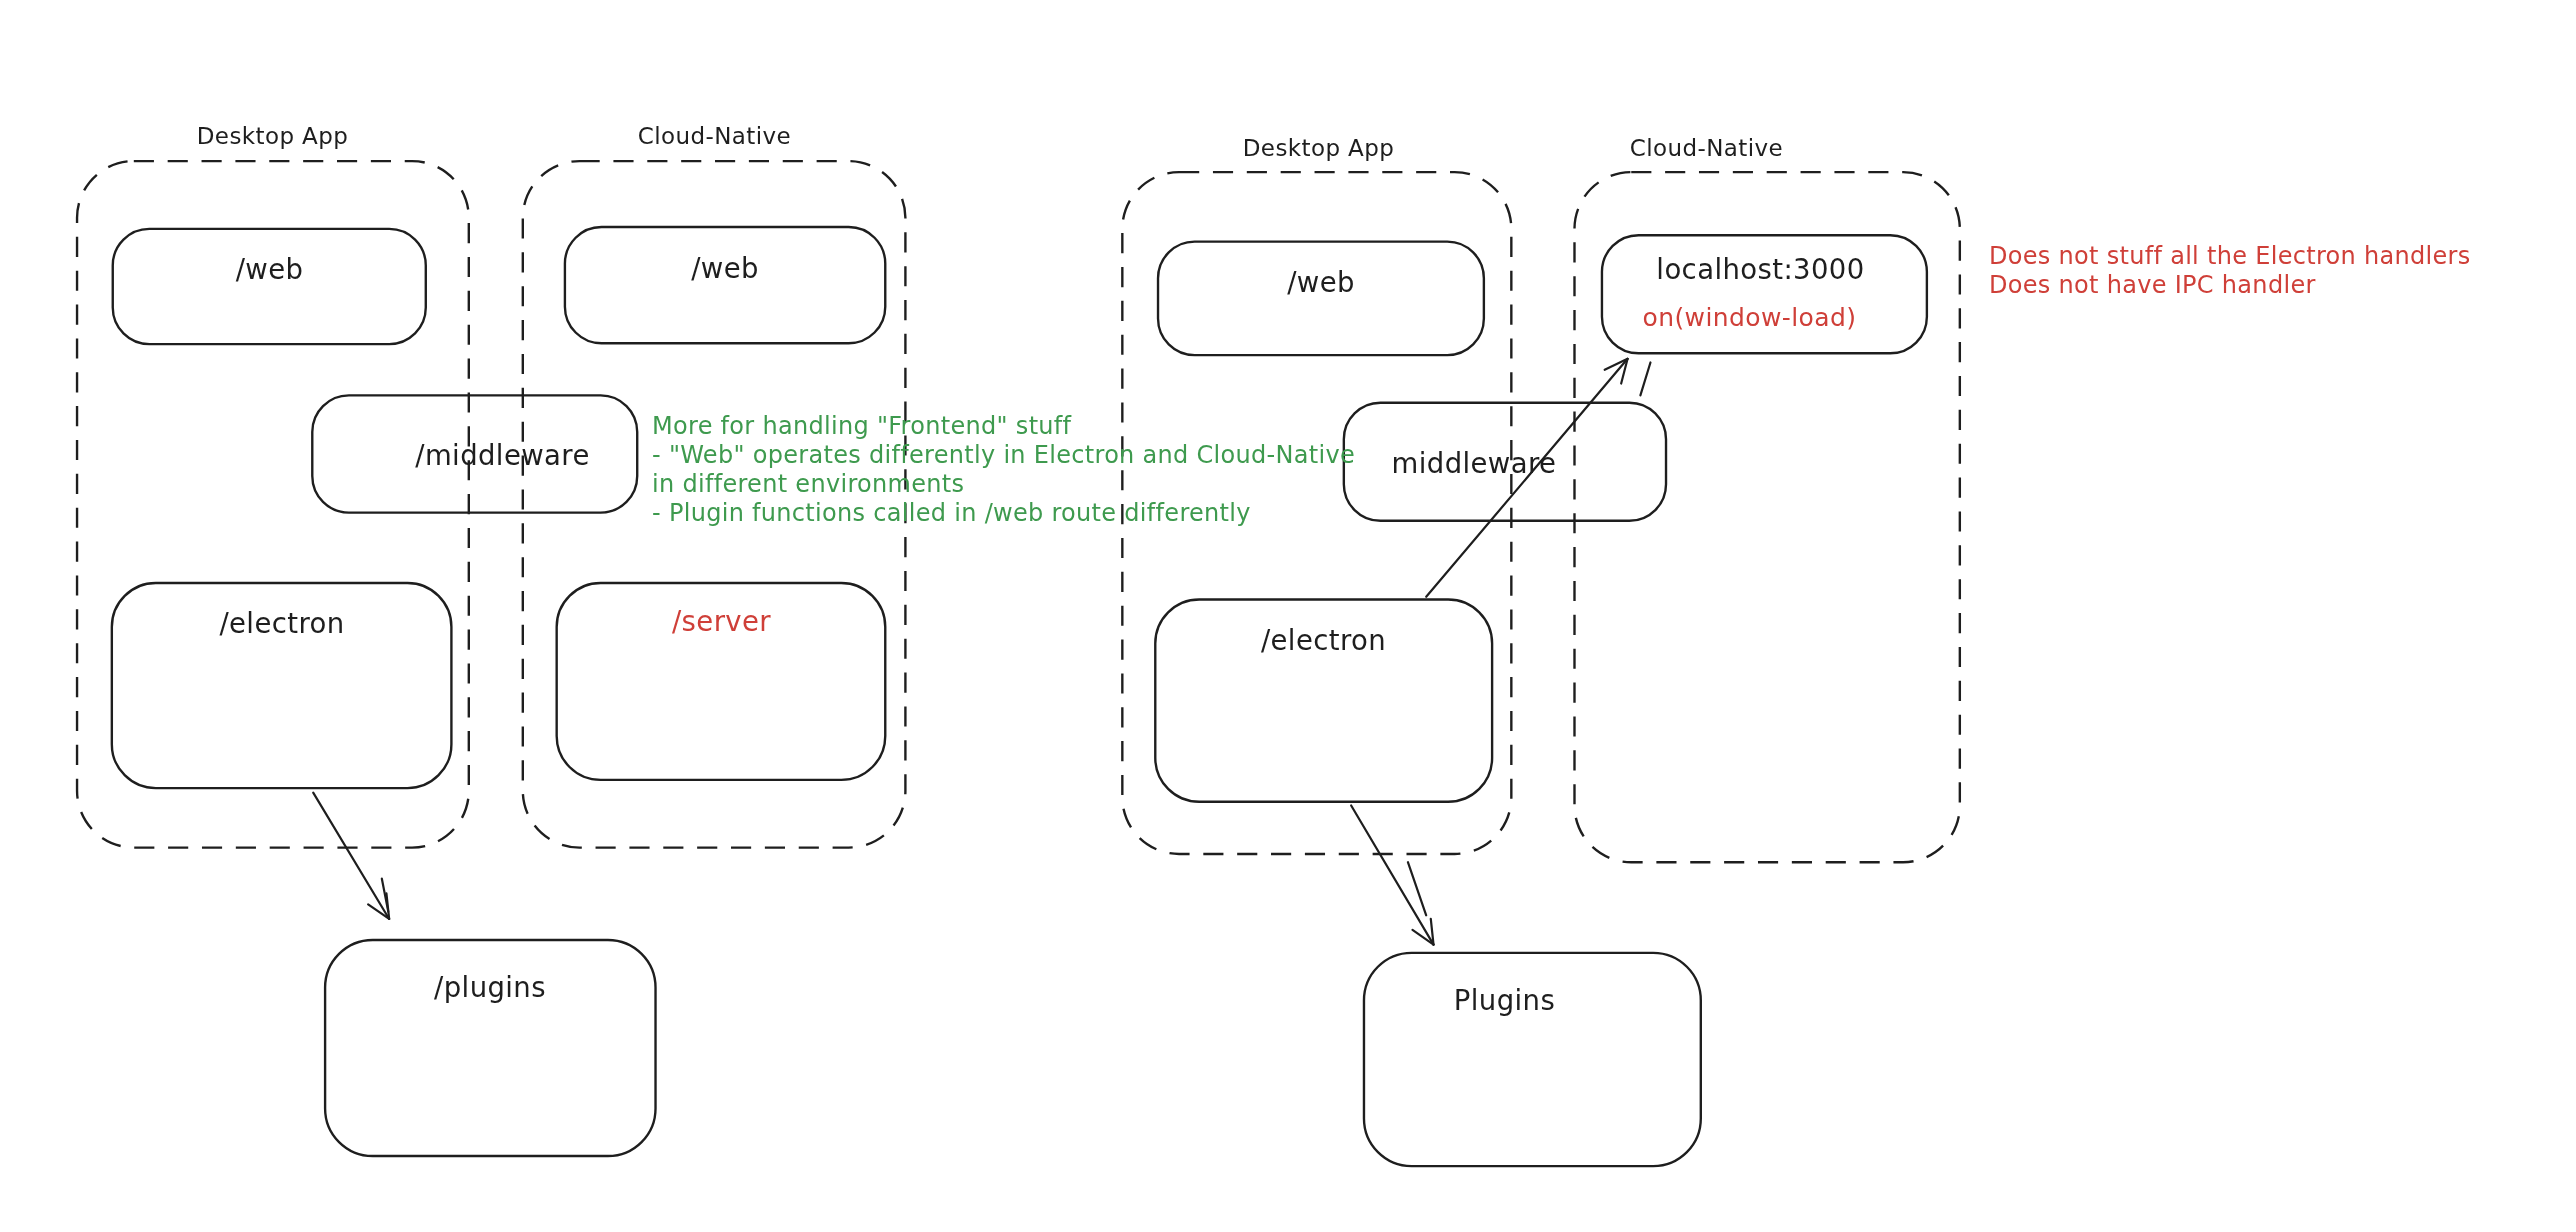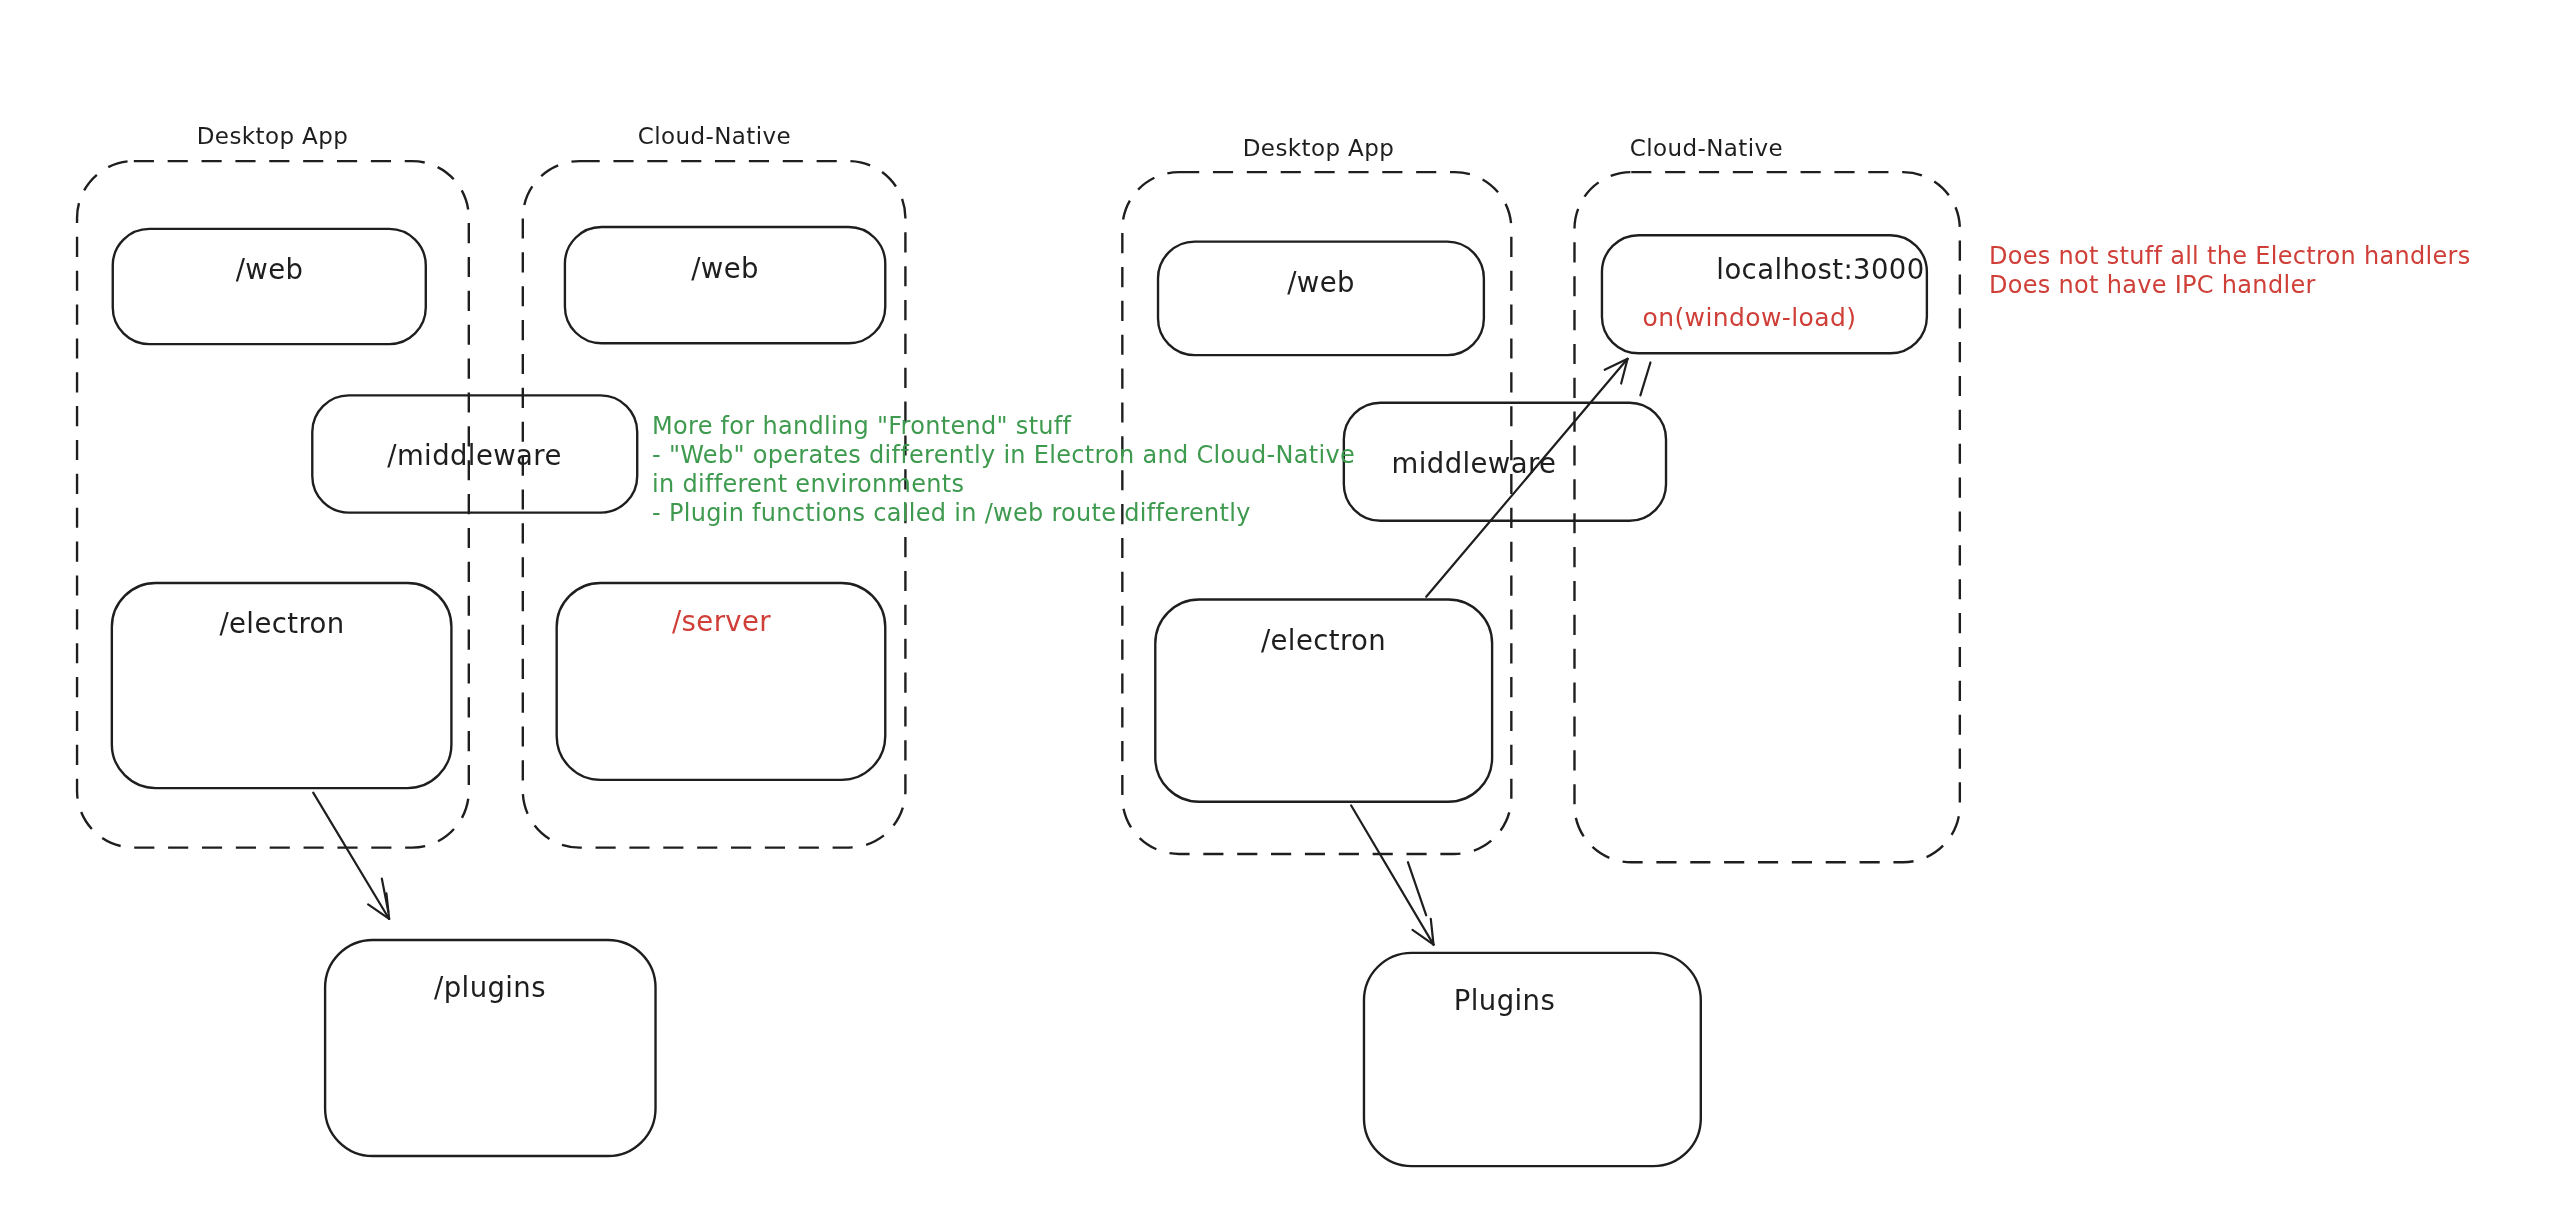--- a/index.html
+++ b/index.html
@@ -82,27 +82,27 @@
     </g>
   </svg>
 
   <div class="txt title" style="left:135px;top:123px;width:275px;">Desktop App</div>
   <div class="txt title" style="left:577px;top:123px;width:275px;">Cloud-Native</div>
   <div class="txt title" style="left:1181px;top:135px;width:275px;">Desktop App</div>
   <div class="txt title" style="left:1569px;top:135px;width:275px;">Cloud-Native</div>
 
   <div class="txt" style="left:113px;top:254px;width:313px;">/web</div>
   <div class="txt" style="left:565px;top:253px;width:320px;">/web</div>
-  <div class="txt" style="left:312px;top:440px;width:325px;">/middleware</div>
+  <div class="txt" style="left:312px;top:440px;width:325px;padding-left:28px;">/middleware</div>
   <div class="txt" style="left:112px;top:608px;width:340px;">/electron</div>
   <div class="txt red" style="left:557px;top:606px;width:329px;">/server</div>
   <div class="txt" style="left:325px;top:972px;width:330px;text-align:center;">/plugins</div>
 
   <div class="txt" style="left:1158px;top:267px;width:326px;">/web</div>
-  <div class="txt" style="left:1658px;top:254px;width:325px;">localhost:3000</div>
+  <div class="txt" style="left:1598px;top:254px;width:325px;">localhost:3000</div>
   <div class="txt red" style="left:1602px;top:304px;width:295px;text-align:center;font-size:25px;">on(window-load)</div>
   <div class="txt" style="left:1344px;top:448px;width:260px;">middleware</div>
   <div class="txt" style="left:1155px;top:625px;width:337px;">/electron</div>
   <div class="txt" style="left:1356px;top:985px;width:297px;">Plugins</div>
 
   <div class="note note-green" style="left:652px;top:412px;">
     <div>More for handling "Frontend" stuff</div>
     <div>- "Web" operates differently in Electron and Cloud-Native</div>
     <div>in different environments</div>
     <div>- Plugin functions called in /web route differently</div>

